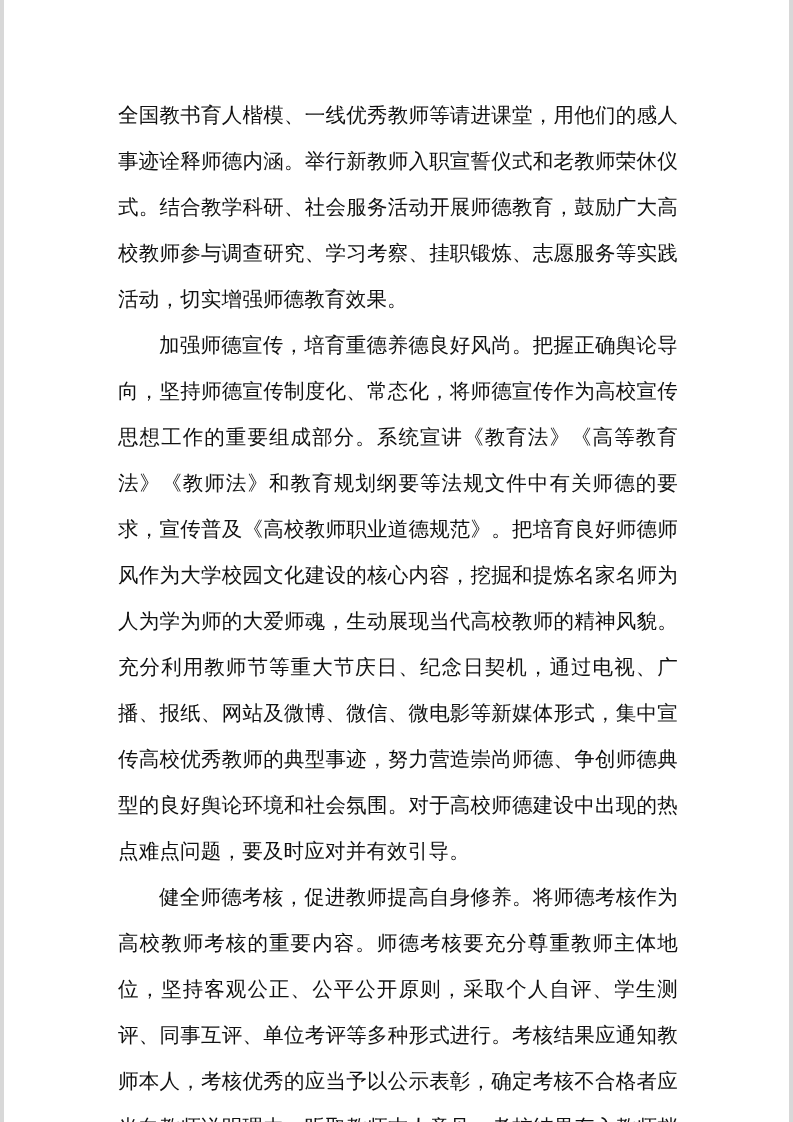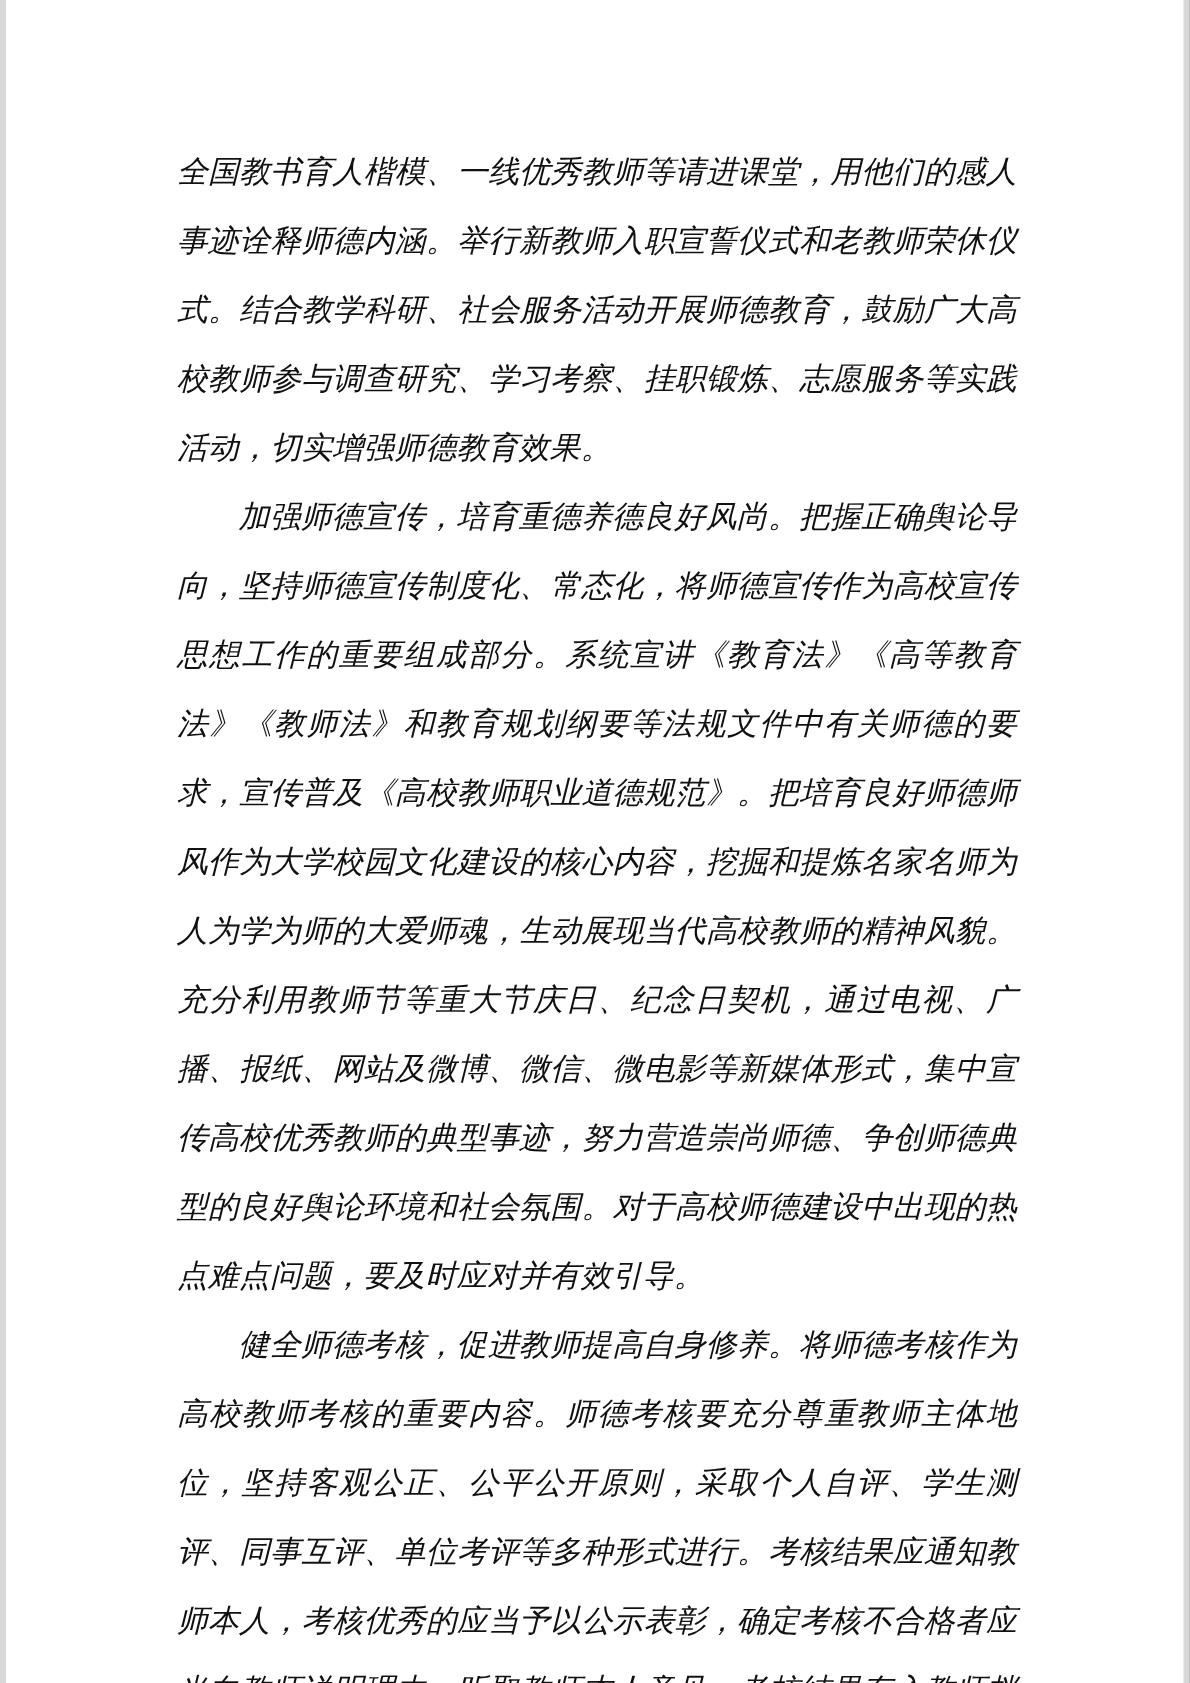--- a/index.html
+++ b/index.html
@@ -11,21 +11,20 @@
     font-family: "Liberation Serif", "DejaVu Serif", serif;
   }
   .page {
     width: 793px;
     height: 1122px;
     background: #ffffff;
     position: relative;
     box-sizing: border-box;
     overflow: hidden;
     margin: 0 auto;
-    font-style: italic;
   }
   .page-border-left {
     position: absolute;
     left: 0;
     top: 0;
     width: 4px;
     height: 1122px;
     background: #d8d8d8;
   }
   .page-border-right {

